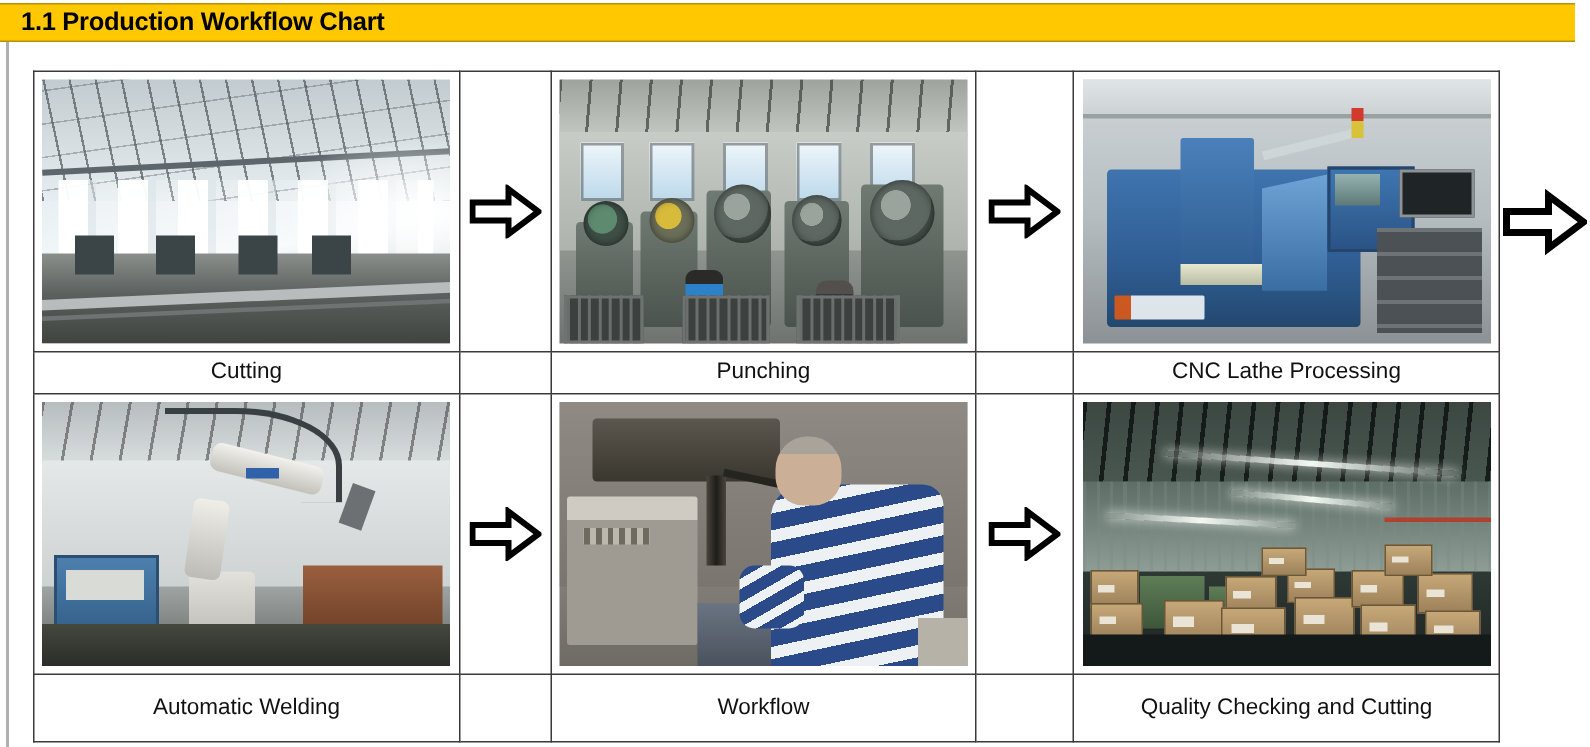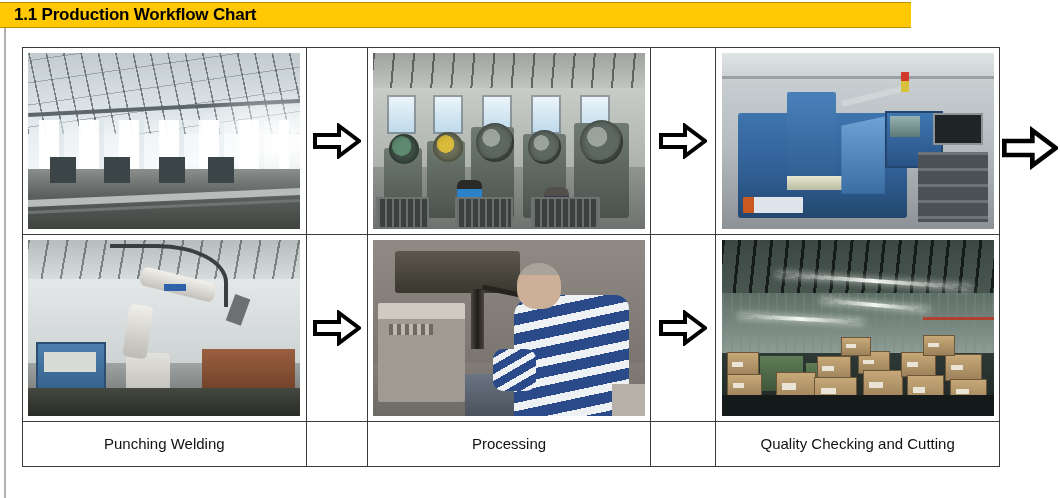--- a/index.html
+++ b/index.html
@@ -13,21 +13,21 @@
     font-family: "Liberation Sans", sans-serif;
     overflow: hidden;
     position: relative;
   }
 
   
   #header-bar {
     position: absolute;
     left: 0;
     top: 2px;
-    width: 911px;
+    width: 1050px;
     height: 26px;
     background: #FFC800;
     border-top: 1px solid #b9900a;
     border-bottom: 1px solid #b9900a;
     box-sizing: border-box;
     display: flex;
     align-items: center;
   }
   #header-title {
     font-size: 17px;
@@ -447,20 +447,27 @@
           <div class="body"></div><div class="column"></div>
           <div class="table-plate"></div><div class="guard"></div>
           <div class="arm"></div><div class="lamp"></div>
           <div class="panel"></div><div class="screen"></div>
           <div class="monitor"></div><div class="shelf"></div>
           <div class="logo"></div>
         </div>
       </td>
     </tr>
 
+    <tr>
+      <td class="label-cell">Cutting</td>
+      <td class="arrow-spacer"></td>
+      <td class="label-cell">Punching</td>
+      <td class="arrow-spacer"></td>
+      <td class="label-cell">CNC Lathe Processing</td>
+    </tr>
 
     <tr>
       <td class="photo-cell">
         <div class="photo ph-weld">
           <div class="roof"></div><div class="wall"></div>
           <div class="bench"></div>
           <div class="cart">
               <div class="box"></div>
             </div>
           <div class="robot-base"></div><div class="robot-arm1"></div>
@@ -510,23 +517,23 @@
           <div class="box" style="left:82%;bottom:20%;width:13%;height:14%"></div>
           <div class="box" style="left:84%;bottom:7%;width:13%;height:13%"></div>
           <div class="box" style="left:44%;bottom:34%;width:10%;height:10%"></div>
           <div class="box" style="left:74%;bottom:34%;width:11%;height:11%"></div>
           <div class="floor"></div>
         </div>
       </td>
     </tr>
 
     <tr>
-      <td class="label-cell tall">Punching Welding</td>
+      <td class="label-cell tall">Automatic Welding</td>
       <td class="arrow-spacer"></td>
-      <td class="label-cell tall">Processing</td>
+      <td class="label-cell tall">Workflow</td>
       <td class="arrow-spacer"></td>
       <td class="label-cell tall">Quality Checking and Cutting</td>
     </tr>
   </tbody>
 </table>
 
 <svg id="trailing-arrow" viewBox="0 0 48 36">
   <polygon points="2,12 26,12 26,3 46,18 26,33 26,24 2,24" fill="#ffffff" stroke="#000000" stroke-width="4" stroke-linejoin="miter"></polygon>
 </svg>
 

